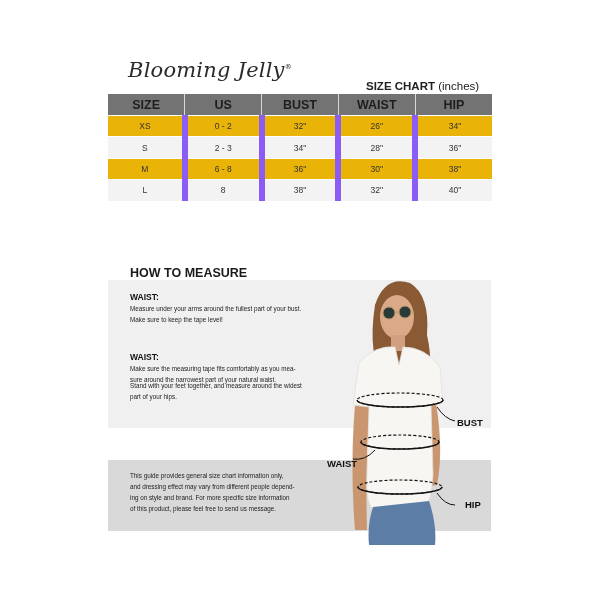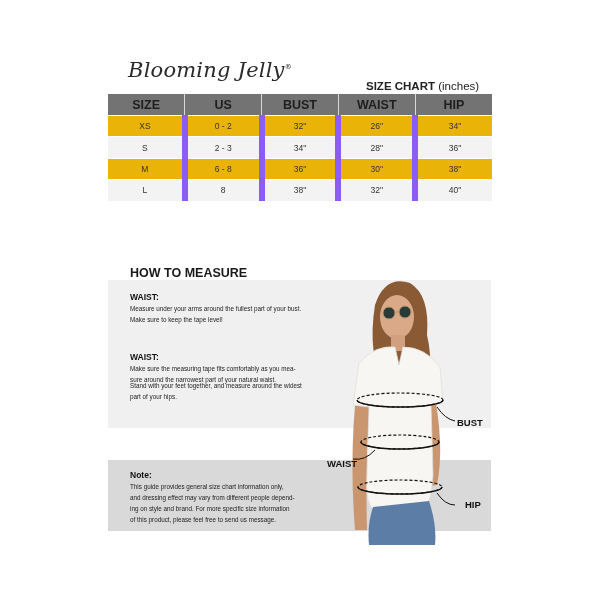--- a/index.html
+++ b/index.html
@@ -90,21 +90,20 @@
 <div class="block" style="top:352px;">
   <div class="h">WAIST:</div>
   <div>Make sure the measuring tape fits comfortably as you mea-</div>
   <div>sure around the narrowest part of your natural waist.</div>
 </div>
 <div class="block" style="top:380px;">
   <div>Stand with your feet together, and measure around the widest</div>
   <div>part of your hips.</div>
 </div>
 <div class="block" style="top:470px;">
-  <div class="h">Note:</div>
   <div>This guide provides general size chart information only,</div>
   <div>and dressing effect may vary from different people depend-</div>
   <div>ing on style and brand. For more specific size information</div>
   <div>of this product, please feel free to send us message.</div>
 </div>
 
 <svg class="figure" viewBox="0 0 110 270" width="110" height="270">
 
   <path d="M30 30 Q40 0 65 8 Q85 20 82 60 Q90 95 78 120 L40 110 Q22 80 30 30Z" fill="#8a5a34"></path>
 

